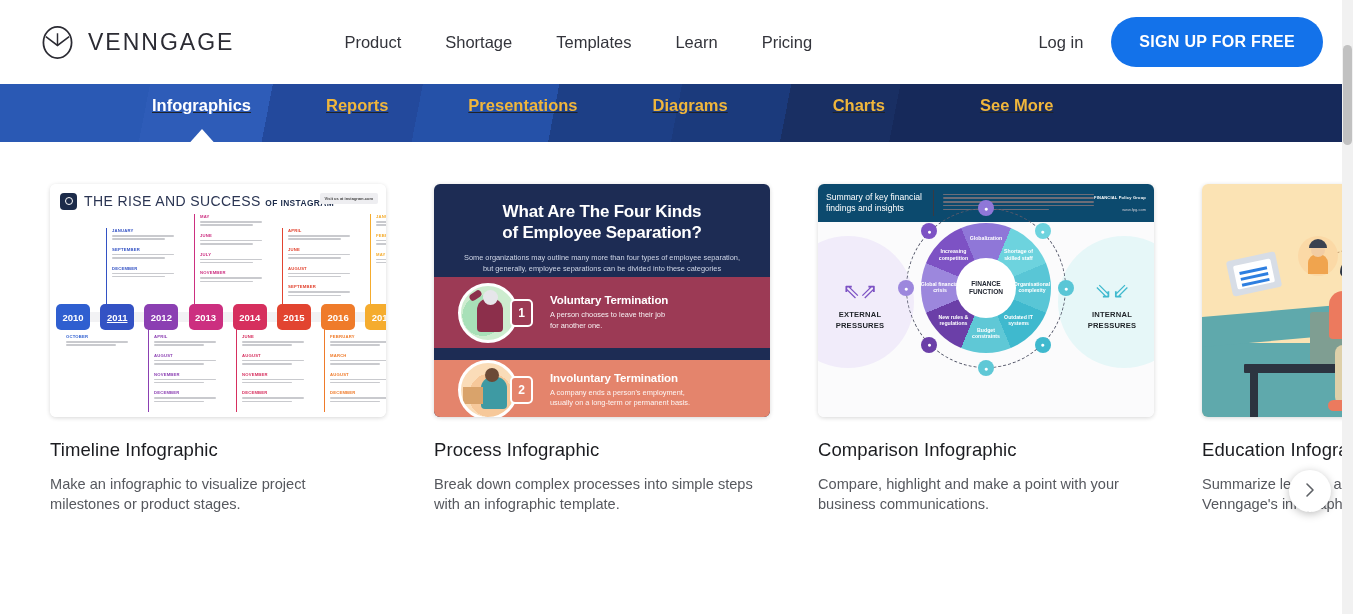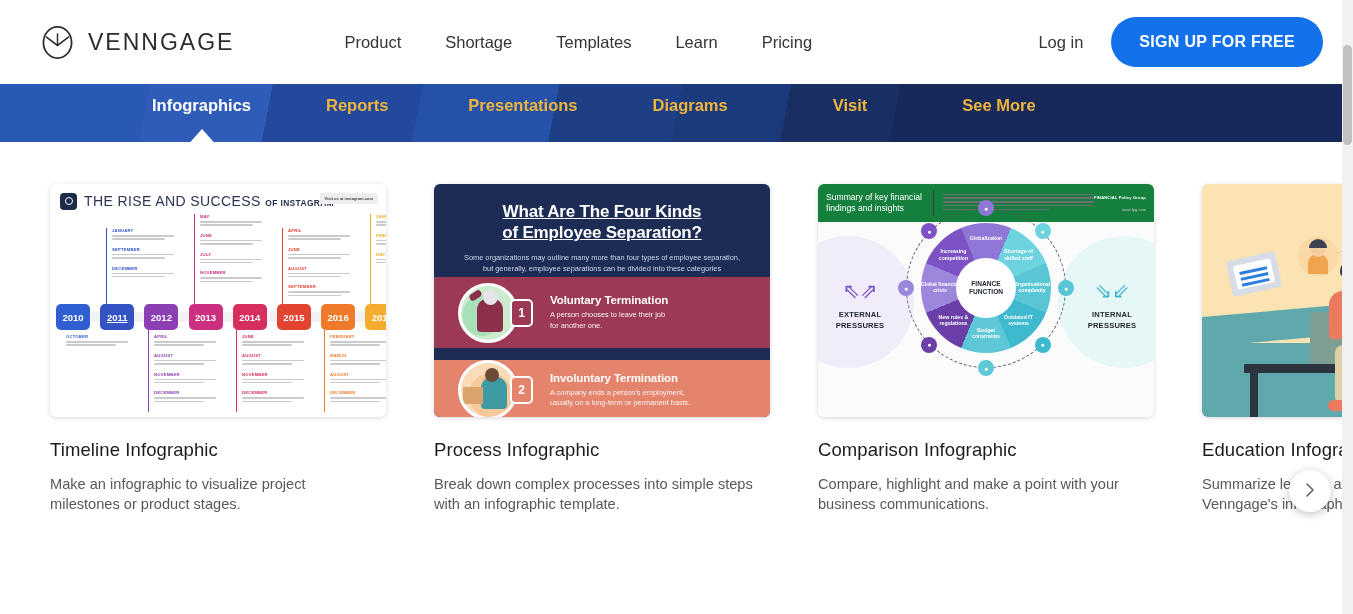--- a/index.html
+++ b/index.html
@@ -93,20 +93,21 @@
         #192f63 58%, #192f63 66%,
         #16295a 66%, #16295a 100%);
   }
   .catbar-inner{
     position:relative;
     height:100%;
     display:flex;
     align-items:flex-start;
     padding-top:12px;
     gap:0;
+    text-decoration:underline;
   }
   .cat{
     font-size:16.5px;
     font-weight:700;
     color:#f0b63c;
     text-decoration:none;
     cursor:pointer;
     position:relative;
     white-space:nowrap;
     text-align:center;
@@ -222,21 +223,21 @@
   .t1-blk{ margin-bottom:7px; }
   .t1-mon{ font-size:4.2px; font-weight:700; letter-spacing:.2px; }
   .t1-txt{ margin-top:2px; }
   .t1-txt span{ display:block; height:1.6px; background:#c9cace; margin-bottom:1.6px; border-radius:1px;}
 
   
   
   .t2{ width:100%; height:100%; background:#1d2c54; position:relative; }
   .t2-title{
     color:#fff;text-align:center;font-weight:700;font-size:17px;line-height:21px;
-    padding-top:17px; letter-spacing:-0.2px;text-decoration:underline;
+    padding-top:17px; letter-spacing:-0.2px;
   }
   .t2-sub{
     color:#cfd6e6;text-align:center;font-size:7.4px;line-height:11px;
     padding:9px 26px 0;
   }
   .t2-band{ position:absolute; left:0; width:100%; display:flex; align-items:center; }
   .t2-band.b1{ top:93px; height:71px; background:#9c3a55; }
   .t2-band.b2{ top:176px; height:60px; background:#e4846c; }
   .t2-circ{
     width:60px;height:60px;border-radius:50%;border:3px solid #fff;
@@ -248,21 +249,21 @@
     font-weight:700;font-size:12px; margin-left:-8px; background:inherit;
     position:relative; z-index:2;
   }
   .t2-txtwrap{ margin-left:17px; color:#fff; }
   .t2-h{ font-weight:700; font-size:11.5px; letter-spacing:-.1px; }
   .t2-p{ font-size:7.4px; line-height:10.5px; margin-top:4px; opacity:.92;}
 
   
   
   .t3{ width:100%; height:100%; background:#fbfbfc; position:relative; overflow:hidden;}
-  .t3-top{ height:38px; background:#15803d; display:flex; align-items:center; padding:0 8px;}
+  .t3-top{ height:38px; background:#0c4a6e; display:flex; align-items:center; padding:0 8px;}
   .t3-t1{ color:#fff; font-size:8.6px; line-height:11px; width:98px; }
   .t3-sep{ width:1px; height:26px; background:#3a3a42; margin:0 9px;}
   .t3-body{ flex:1; }
   .t3-body span{ display:block;height:1.6px;background:#6d6d78;margin-bottom:2.1px;border-radius:1px;}
   .t3-logo{ margin-left:auto; text-align:right; color:#fff; }
   .t3-logo .nm{ font-size:4px; font-weight:700; letter-spacing:.2px;}
   .t3-logo .url{ font-size:4px; margin-top:7px; color:#c9c9d2;}
   .t3-blobL{
     position:absolute; left:-36px; top:52px; width:132px; height:132px;
     border-radius:50%; background:#f1ecfa;
@@ -381,21 +382,21 @@
     <a class="cat" style="margin-left:75px;">
       <span>Reports</span>
     </a>
     <a class="cat" style="margin-left:80px;">
       <span>Presentations</span>
     </a>
     <a class="cat" style="margin-left:75px;">
       <span>Diagrams</span>
     </a>
     <a class="cat" style="margin-left:105px;">
-      <span>Visit</span>
+      <span>Charts</span>
     </a>
     <a class="cat" style="margin-left:95px;">
       <span>See More</span>
     </a>
   </div>
 </div>
 
 <div class="content">
   <div class="card-row">
 

